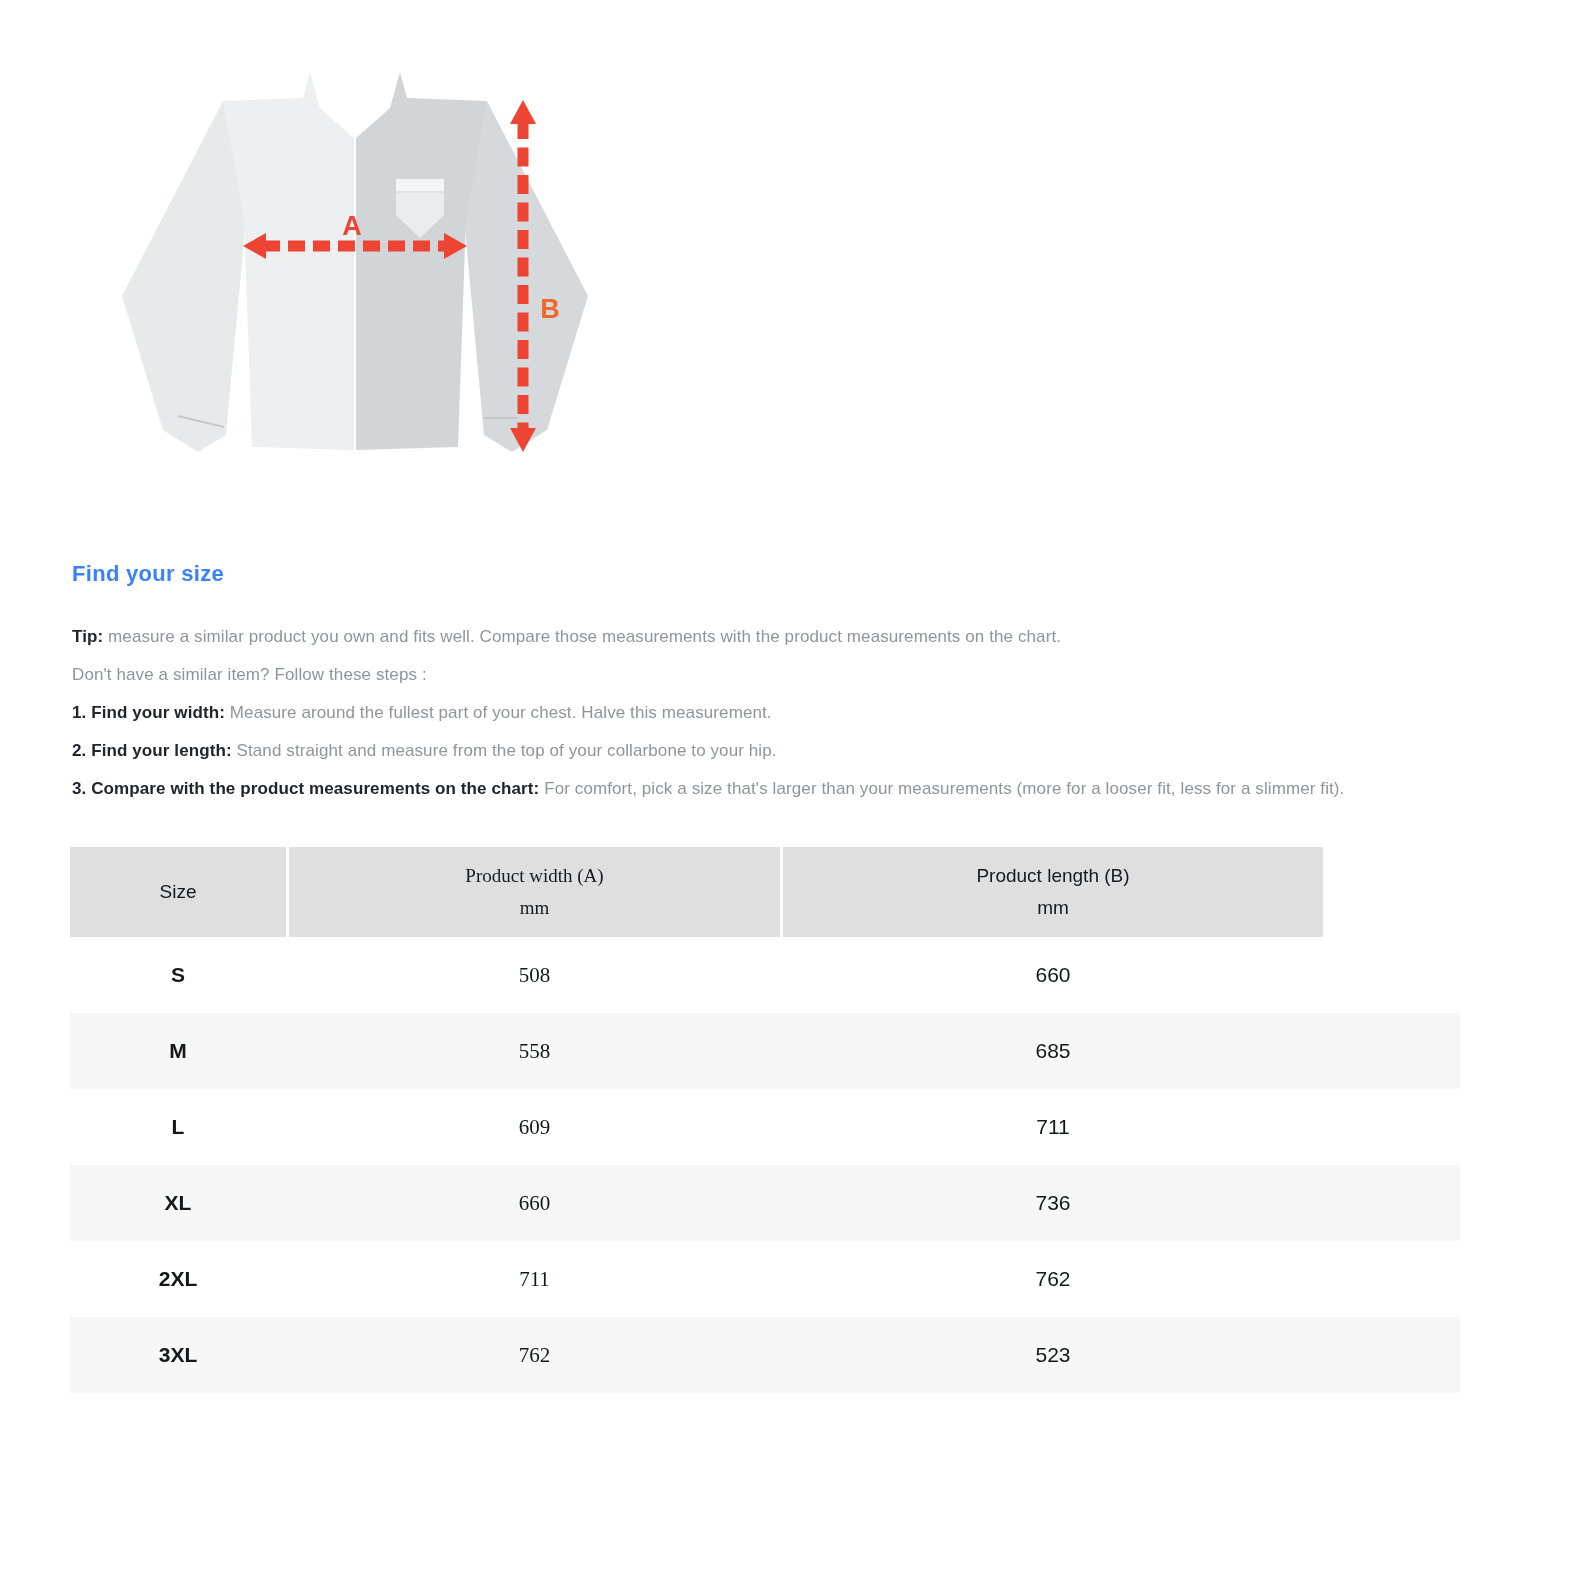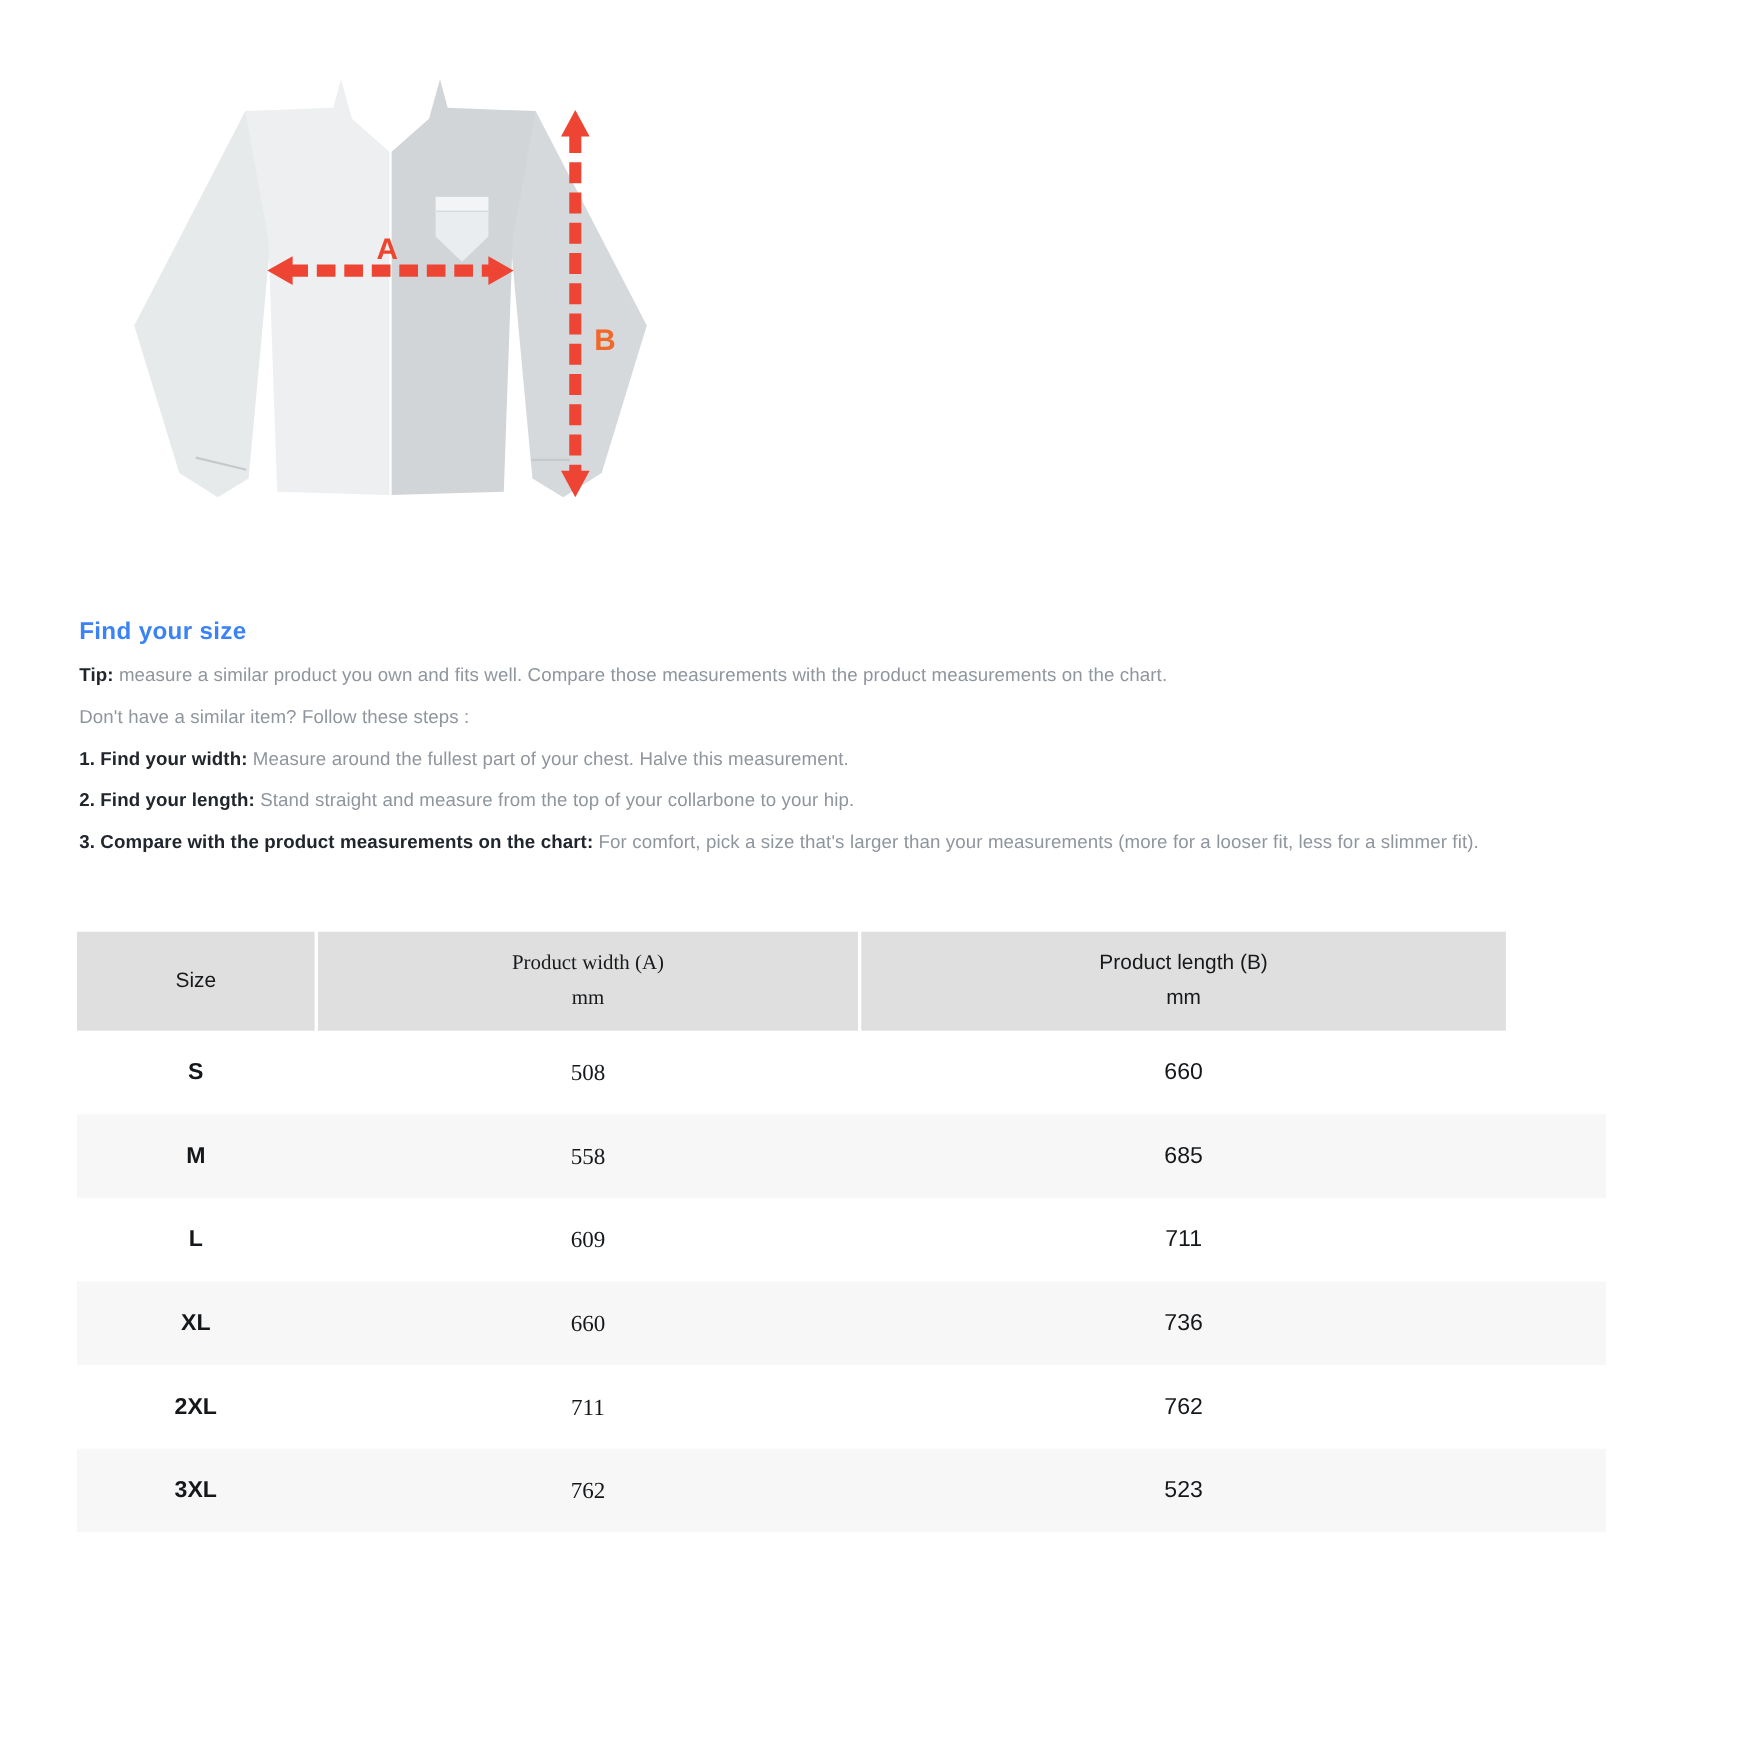--- a/index.html
+++ b/index.html
@@ -14,39 +14,39 @@
     position: absolute; left: 120px; top: 68px;
     width: 470px; height: 398px;
   }
   .shirt-wrap svg { width: 100%; height: 100%; display: block; }
 
   
   .page-title {
     position: absolute; left: 72px; top: 561px; margin: 0;
     font-size: 22px; font-weight: bold; color: #3b82f6; letter-spacing: 0.3px;
   }
-  .copy { position: absolute; left: 72px; top: 603px; width: 1420px; }
+  .copy { position: absolute; left: 72px; top: 626px; width: 1420px; }
   .copy p {
     margin: 0 0 17px 0; font-size: 17px; line-height: 21px;
     color: #8f959d; letter-spacing: 0.1px;
   }
   .copy b { color: #21262d; font-weight: bold; }
 
   
   .size-table { position: absolute; left: 70px; top: 847px; width: 1390px; }
   .thead { display: flex; gap: 3px; }
   .th {
     background: #dfdfdf; height: 90px;
     display: flex; flex-direction: column; align-items: center; justify-content: center;
     gap: 10px; color: #17191c; font-size: 19px;
   }
   .th .unit:empty { display: none; }
   .c1 { width: 216px; flex: none; }
   .c2 { width: 491px; flex: none; font-family: Liberation Serif, serif; }
-  .c3 { width: 586px; flex: none; }
+  .c3 { width: 540px; flex: none; }
   .tr { display: flex; gap: 3px; height: 76px; align-items: center; background: #ffffff; }
   .tr.alt { background: #f7f7f7; }
   .td { text-align: center; font-size: 21px; color: #15181b; }
   .td.size { font-weight: bold; }
 </style>
 </head>
 <body>
 
 <div class="shirt-wrap">
   <svg viewBox="0 0 470 398" xmlns="http://www.w3.org/2000/svg">

